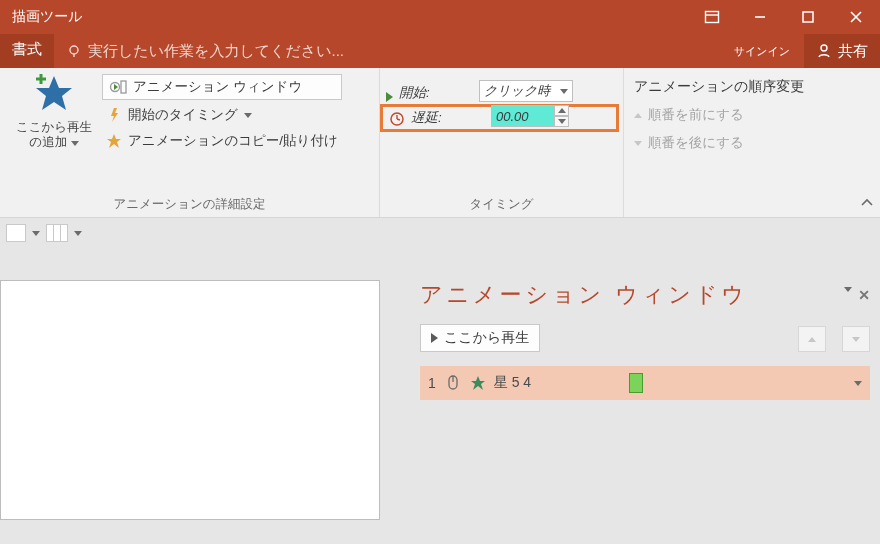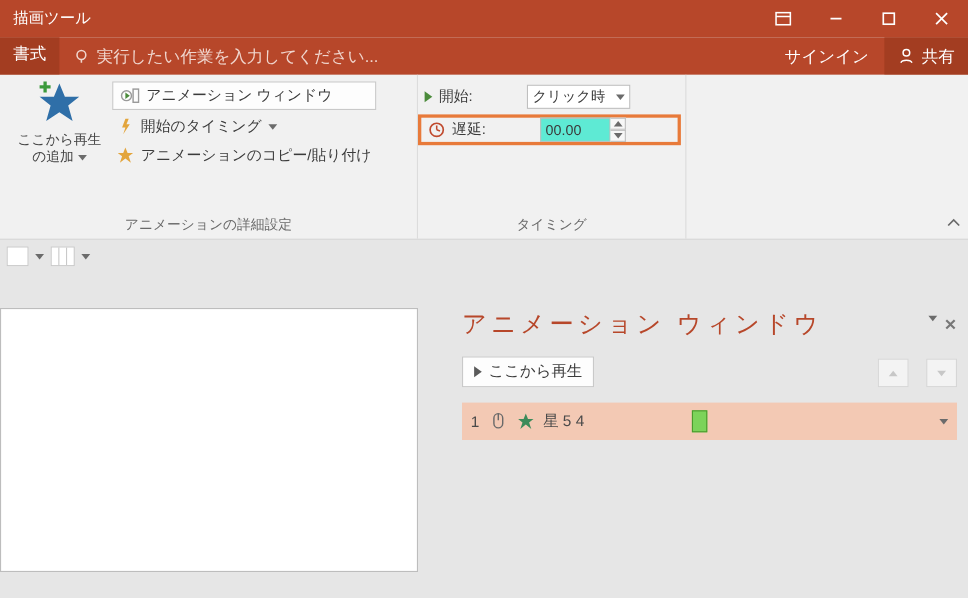--- a/index.html
+++ b/index.html
@@ -9,35 +9,35 @@
     .titlebar { background:#b7472a; color:#fff; height:34px; display:flex; align-items:center; position:relative; }
     .titlebar .tool-tab { padding:6px 12px; font-size:14px; }
     .winbtn { width:48px; height:34px; display:flex; align-items:center; justify-content:center; }
     .winbtn svg { stroke:#fff; fill:none; }
     .winctrl { position:absolute; right:0; top:0; display:flex; }
 
     
     .ribbon-tab-row { background:#b7472a; color:#fff; height:34px; display:flex; align-items:stretch; position:relative; }
     .ribbon-tab { padding:6px 12px; font-size:15px; background:#a33d21; }
     .tellme { display:flex; align-items:center; color:#f0d6ce; font-size:15px; padding-left:12px; gap:6px; flex:1; }
-    .signin { display:flex; align-items:center; padding:0 14px; font-size:15px; }
+    .signin { display:flex; align-items:center; padding:0 14px; font-size:11px; }
     .share { display:flex; align-items:center; padding:0 12px; font-size:15px; background:#a33d21; gap:6px; }
 
     
     .ribbon { background:#f1f1f1; border-bottom:1px solid #d5d5d5; display:flex; position:relative; height:150px; }
     .group { display:flex; flex-direction:column; border-right:1px solid #dcdcdc; padding:4px 6px 0 6px; }
     .group-body { flex:1; display:flex; }
     .group-label { font-size:12.5px; color:#6a6a6a; text-align:center; padding:3px 0 4px 0; }
     .big-btn { display:flex; flex-direction:column; align-items:center; width:96px; font-size:12.5px; color:#444; }
     .big-btn .lbl { text-align:center; line-height:1.2; margin-top:4px; }
     .small-row { display:flex; align-items:center; gap:6px; padding:2px 4px; font-size:13.5px; color:#3b3b3b; }
     .col { display:flex; flex-direction:column; justify-content:flex-start; }
     .ribbon-btn { background:#fdfdfd; border:1px solid #c9c9c9; padding:3px 6px; display:flex; align-items:center; gap:6px; font-size:13.5px; color:#3b3b3b; }
 
-    .form-row { display:flex; align-items:center; gap:6px; height:28px; font-size:13.5px; color:#3b3b3b; }
+    .form-row { display:flex; align-items:flex-end; gap:6px; height:28px; font-size:13.5px; color:#3b3b3b;font-style:italic; }
     .form-row .lbl { min-width:74px; }
     .combo, .numbox { height:22px; border:1px solid #bfbfbf; background:#fff; display:flex; align-items:center; }
     .combo { width:94px; padding:0 4px; justify-content:space-between; font-size:13px; }
     .numwrap { display:flex; }
     .numbox { width:64px; padding:0 4px; font-size:13px; }
     .spins { display:flex; flex-direction:column; }
     .spin { width:14px; height:11px; border:1px solid #bfbfbf; border-left:none; background:#f7f7f7; display:flex; align-items:center; justify-content:center; }
     .highlight-row { border:3px solid #e87a3a; padding:2px 2px 2px 6px; margin:-2px -2px -2px -6px; }
     .highlighted-field { background:#5eead4; }
 
@@ -189,20 +189,36 @@
                   <span class="tri-down"></span>
                 </div>
             </div>
           </div>
         </div>
       </div>
     </div>
     <div class="group-label">タイミング</div>
   </div>
 
+  <div class="group" style="flex:1; border-right:none;">
+    <div class="group-body">
+      <div class="col" style="gap:6px; padding-top:4px;">
+        <div class="small-row" style="font-size:14px;">アニメーションの順序変更</div>
+        <div class="small-row disabled">
+          <span class="tri-up" style="border-bottom-color:#c7c7c7;"></span>
+          <span>順番を前にする</span>
+        </div>
+        <div class="small-row disabled">
+          <span class="tri-down" style="border-top-color:#c7c7c7;"></span>
+          <span>順番を後にする</span>
+        </div>
+      </div>
+    </div>
+    <div class="group-label">&nbsp;</div>
+  </div>
 
   <div class="ribbon-collapse">
     <svg width="14" height="14">
         <polyline points="2,9 7,4 12,9" fill="none" stroke="#6a6a6a" stroke-width="1.6"></polyline>
       </svg>
   </div>
 </div>
 
 <div class="subbar">
   <div class="sub-sq"></div>

